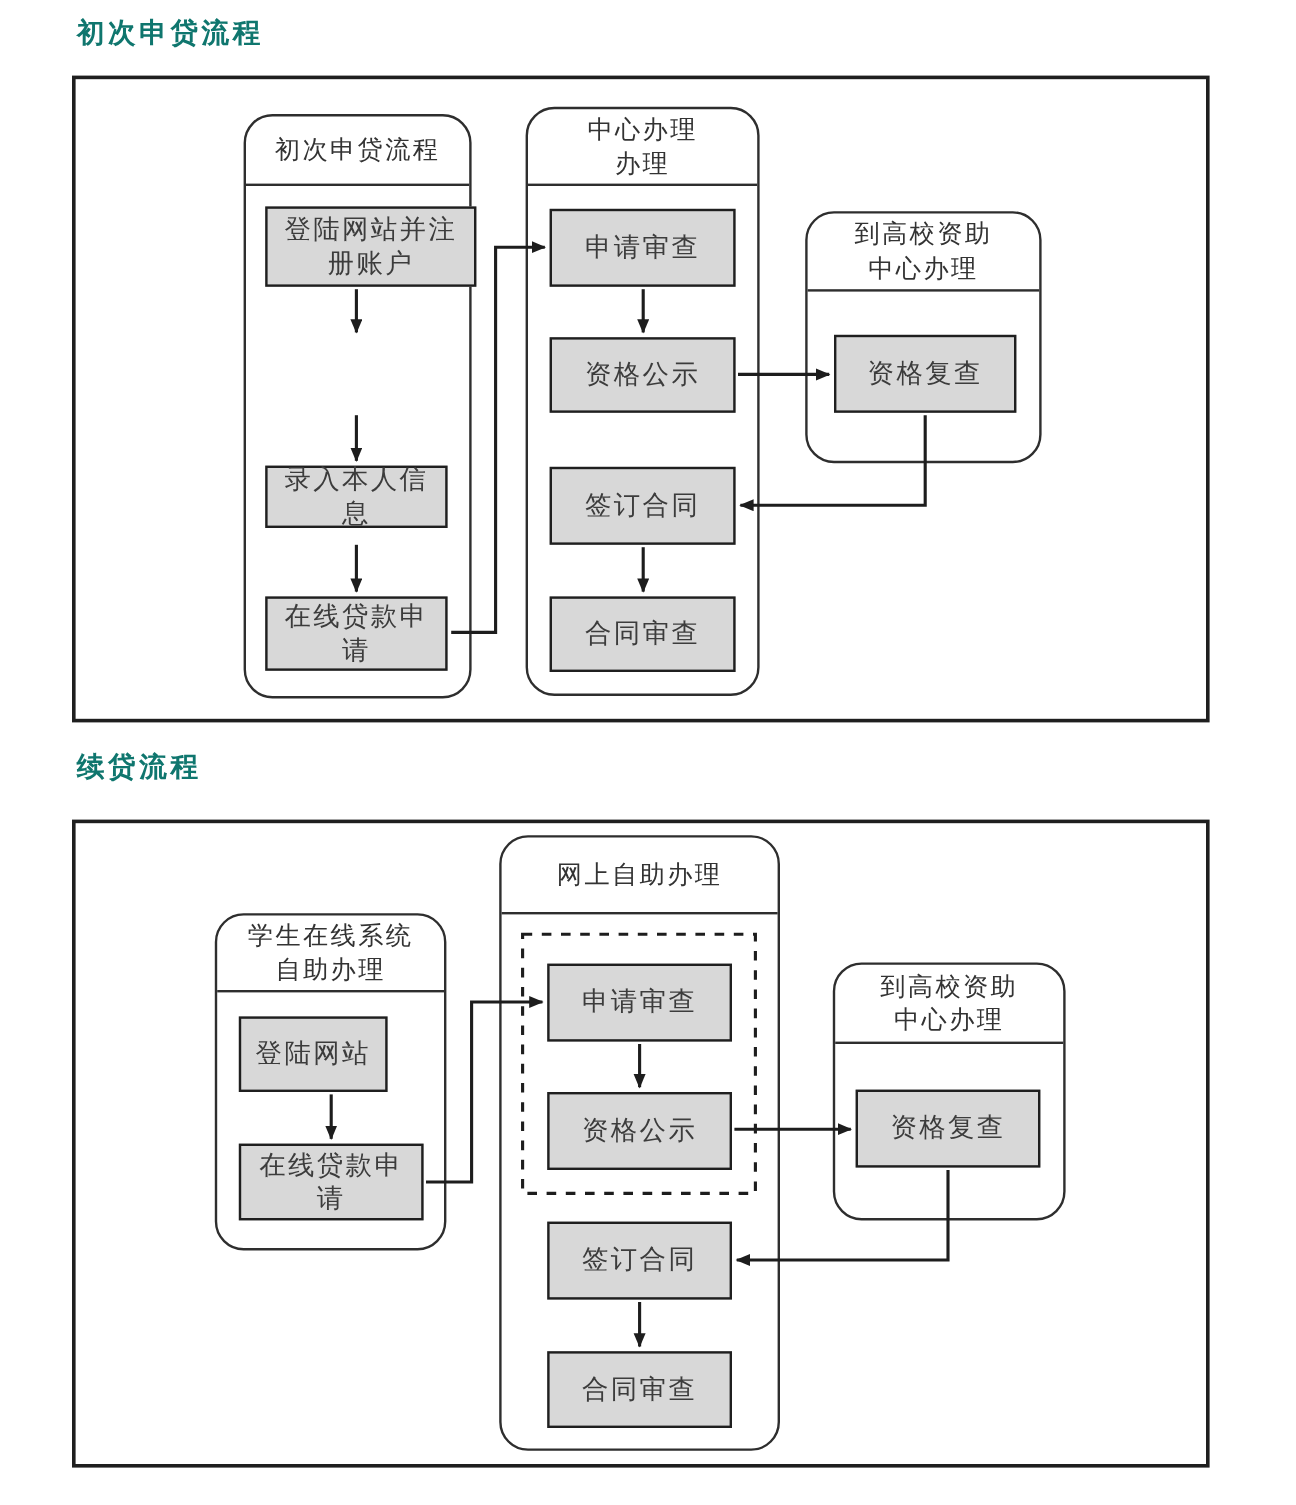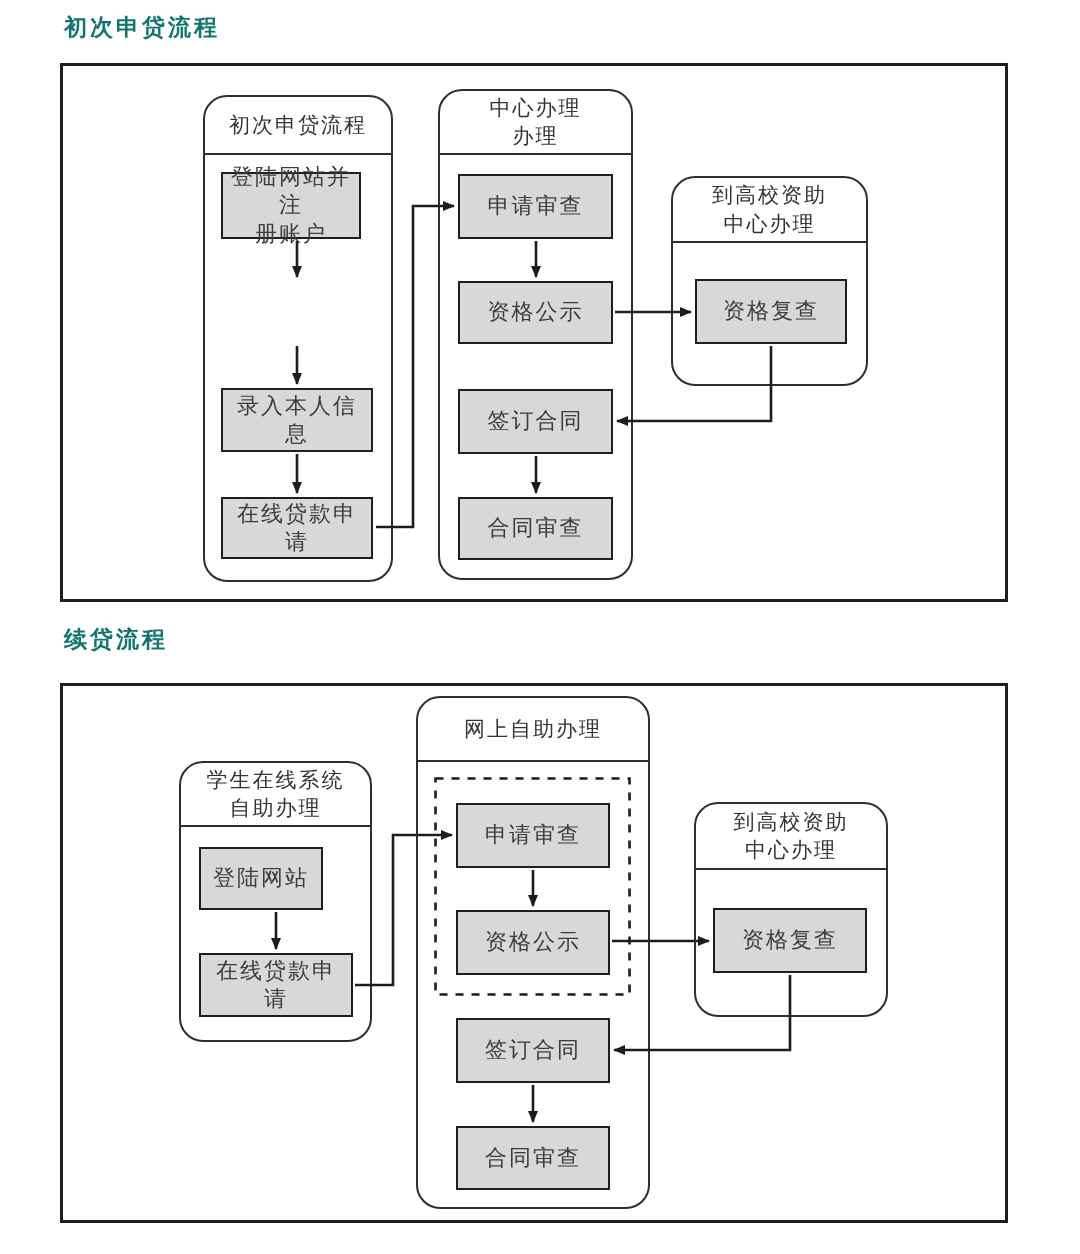--- a/index.html
+++ b/index.html
@@ -42,23 +42,23 @@
 
 <div class="page">
 
   <h1 class="flow-title" style="left:64px;top:12px">初次申贷流程</h1>
 
   <div class="board" style="left:60px;top:63px;width:948px;height:539px"></div>
 
   <div class="group" style="left:203px;top:95px;width:190px;height:487px">
     <div class="group-header" style="height:56px">初次申贷流程</div>
   </div>
-  <div class="node" style="left:221px;top:172px;width:140px;height:67px">登陆网站并注
+  <div class="node" style="left:221px;top:172px;width:176px;height:67px">登陆网站并注
 册账户</div>
-  <div class="node" style="left:221px;top:388px;width:152px;height:64px">录入本人信息</div>
+  <div class="node" style="left:221px;top:388px;width:152px;height:52px">录入本人信息</div>
   <div class="node" style="left:221px;top:497px;width:152px;height:62px">在线贷款申请</div>
 
   <div class="group" style="left:438px;top:89px;width:195px;height:491px">
     <div class="group-header" style="height:62px">中心办理
 办理</div>
   </div>
   <div class="node" style="left:458px;top:174px;width:155px;height:65px">申请审查</div>
   <div class="node" style="left:458px;top:281px;width:155px;height:63px">资格公示</div>
   <div class="node" style="left:458px;top:389px;width:155px;height:65px">签订合同</div>
   <div class="node" style="left:458px;top:497px;width:155px;height:63px">合同审查</div>

